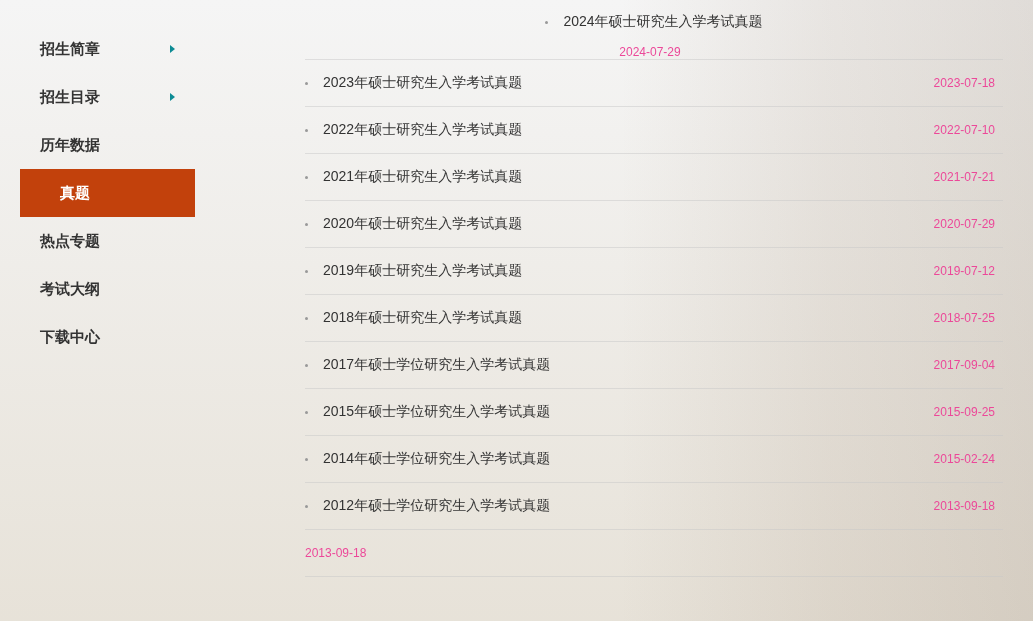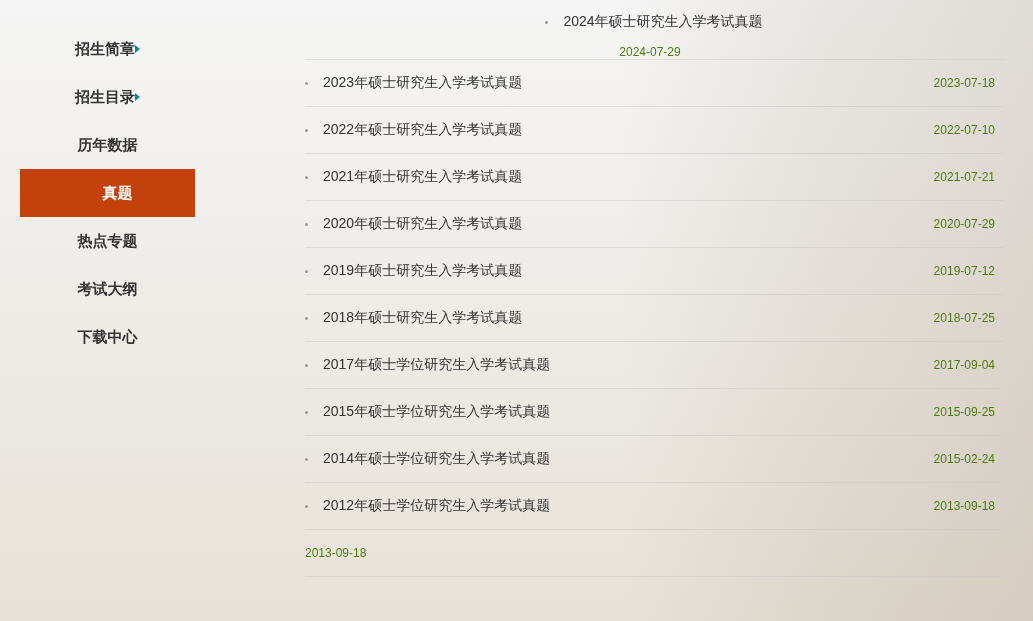--- a/index.html
+++ b/index.html
@@ -31,21 +31,21 @@
       gap: 110px;
     }
     .sidebar {
       width: 175px;
       flex-shrink: 0;
     }
     .sidebar-item {
       height: 48px;
       display: flex;
       align-items: center;
-      justify-content: center;
+      justify-content: space-between;
       padding: 0 20px 0 20px;
       font-size: 15px;
       font-weight: bold;
       color: #333;
       cursor: pointer;
       position: relative;
     }
     .sidebar-item.active {
       background: #c2410c;
       color: #fff;
@@ -85,21 +85,21 @@
       background: #999;
       border-radius: 50%;
       flex-shrink: 0;
     }
     .list-item-title {
       font-size: 14px;
       color: #333;
     }
     .list-item-date {
       font-size: 12px;
-      color: #4d7c0f;
+      color: #ec4899;
       padding-right: 8px;
     }
   </style>
 </head>
 <body>
 
 <div class="container">
   <div class="sidebar">
       <div class="sidebar-item">
         <span>招生简章</span>

